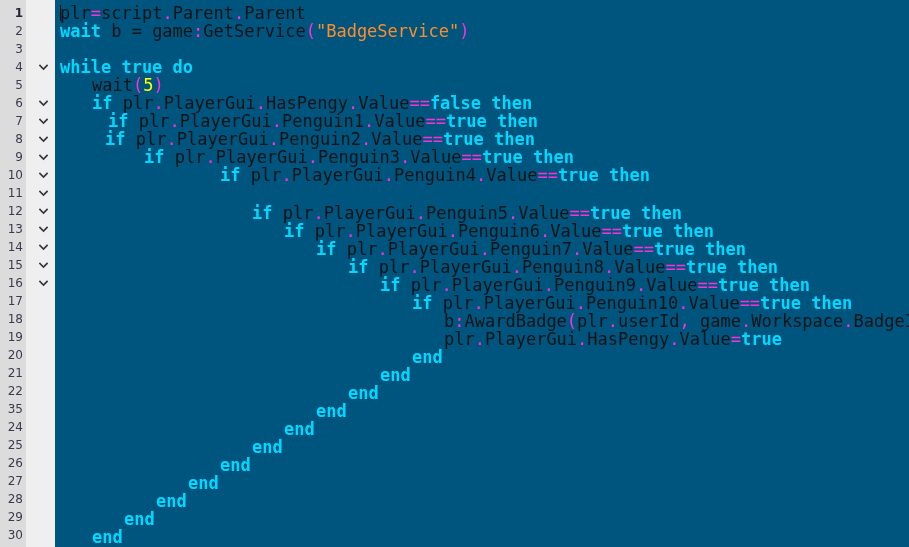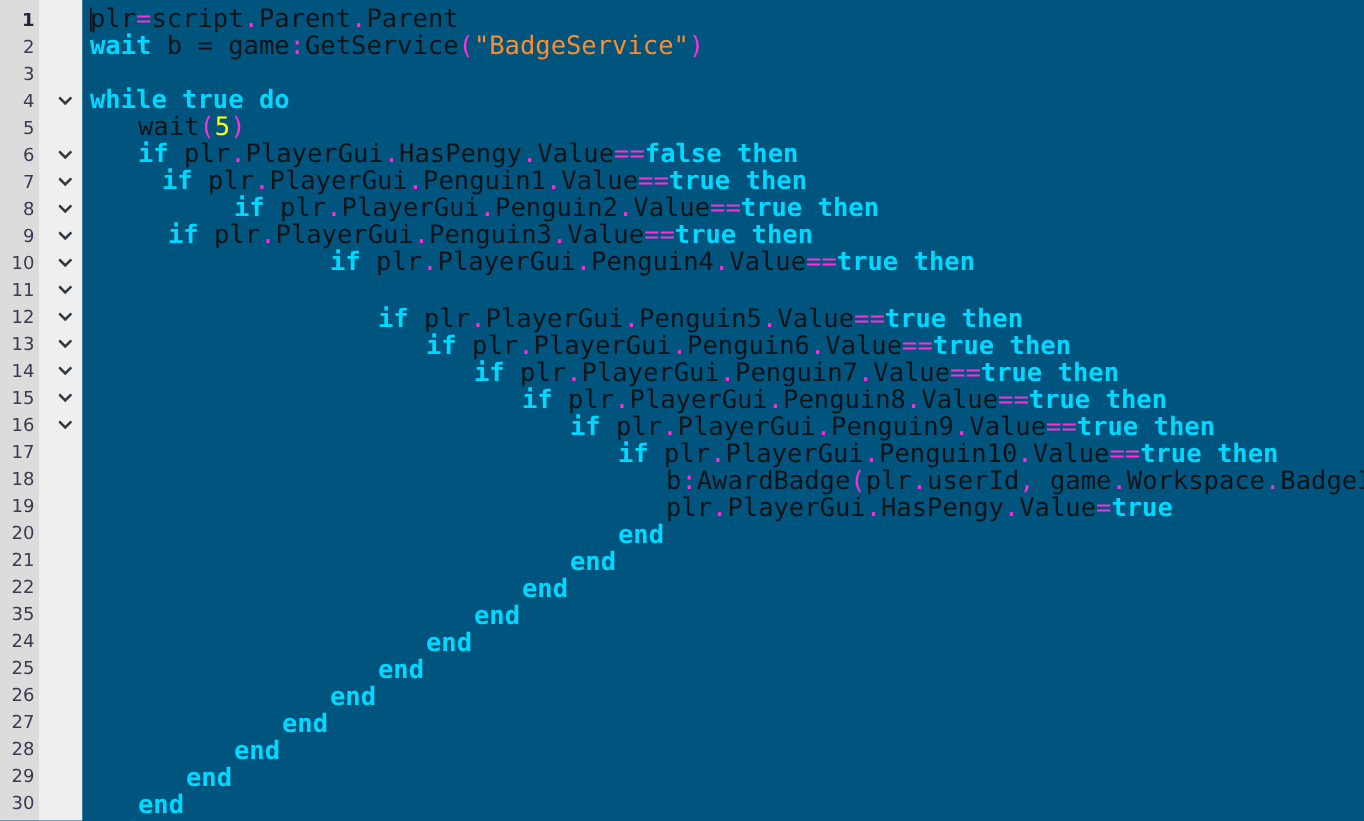--- a/index.html
+++ b/index.html
@@ -237,22 +237,22 @@
 
   <div id="codearea">
     <div id="caret" style="top: 5px; left: 5px;"></div>
   <div class="cl"><span class="tk-plain">plr</span><span class="tk-op">=</span><span class="tk-plain">script</span><span class="tk-op">.</span><span class="tk-plain">Parent</span><span class="tk-op">.</span><span class="tk-plain">Parent</span></div>
       <div class="cl"><span class="tk-kw">wait</span><span class="tk-plain"> b = game</span><span class="tk-op">:</span><span class="tk-plain">GetService</span><span class="tk-op">(</span><span class="tk-str">"BadgeService"</span><span class="tk-op">)</span></div>
       <div class="cl"></div>
       <div class="cl"><span class="tk-kw">while true do</span></div>
       <div class="cl" style="padding-left: 37px;"><span class="tk-plain">wait</span><span class="tk-op">(</span><span class="tk-num">5</span><span class="tk-op">)</span></div>
       <div class="cl" style="padding-left: 37px;"><span class="tk-kw">if</span><span class="tk-plain"> plr</span><span class="tk-op">.</span><span class="tk-plain">PlayerGui</span><span class="tk-op">.</span><span class="tk-plain">HasPengy</span><span class="tk-op">.</span><span class="tk-plain">Value</span><span class="tk-op">==</span><span class="tk-kw">false then</span></div>
       <div class="cl" style="padding-left: 53px;"><span class="tk-kw">if</span><span class="tk-plain"> plr</span><span class="tk-op">.</span><span class="tk-plain">PlayerGui</span><span class="tk-op">.</span><span class="tk-plain">Penguin1</span><span class="tk-op">.</span><span class="tk-plain">Value</span><span class="tk-op">==</span><span class="tk-kw">true then</span></div>
-      <div class="cl" style="padding-left: 101px;"><span class="tk-kw">if</span><span class="tk-plain"> plr</span><span class="tk-op">.</span><span class="tk-plain">PlayerGui</span><span class="tk-op">.</span><span class="tk-plain">Penguin2</span><span class="tk-op">.</span><span class="tk-plain">Value</span><span class="tk-op">==</span><span class="tk-kw">true then</span></div>
-      <div class="cl" style="padding-left: 57px;"><span class="tk-kw">if</span><span class="tk-plain"> plr</span><span class="tk-op">.</span><span class="tk-plain">PlayerGui</span><span class="tk-op">.</span><span class="tk-plain">Penguin3</span><span class="tk-op">.</span><span class="tk-plain">Value</span><span class="tk-op">==</span><span class="tk-kw">true then</span></div>
+      <div class="cl" style="padding-left: 50px;"><span class="tk-kw">if</span><span class="tk-plain"> plr</span><span class="tk-op">.</span><span class="tk-plain">PlayerGui</span><span class="tk-op">.</span><span class="tk-plain">Penguin2</span><span class="tk-op">.</span><span class="tk-plain">Value</span><span class="tk-op">==</span><span class="tk-kw">true then</span></div>
+      <div class="cl" style="padding-left: 89px;"><span class="tk-kw">if</span><span class="tk-plain"> plr</span><span class="tk-op">.</span><span class="tk-plain">PlayerGui</span><span class="tk-op">.</span><span class="tk-plain">Penguin3</span><span class="tk-op">.</span><span class="tk-plain">Value</span><span class="tk-op">==</span><span class="tk-kw">true then</span></div>
       <div class="cl" style="padding-left: 165px;"><span class="tk-kw">if</span><span class="tk-plain"> plr</span><span class="tk-op">.</span><span class="tk-plain">PlayerGui</span><span class="tk-op">.</span><span class="tk-plain">Penguin4</span><span class="tk-op">.</span><span class="tk-plain">Value</span><span class="tk-op">==</span><span class="tk-kw">true then</span></div>
       <div class="cl" style="padding-left: 197px; margin-top: 20px;"><span class="tk-kw">if</span><span class="tk-plain"> plr</span><span class="tk-op">.</span><span class="tk-plain">PlayerGui</span><span class="tk-op">.</span><span class="tk-plain">Penguin5</span><span class="tk-op">.</span><span class="tk-plain">Value</span><span class="tk-op">==</span><span class="tk-kw">true then</span></div>
       <div class="cl" style="padding-left: 229px;"><span class="tk-kw">if</span><span class="tk-plain"> plr</span><span class="tk-op">.</span><span class="tk-plain">PlayerGui</span><span class="tk-op">.</span><span class="tk-plain">Penguin6</span><span class="tk-op">.</span><span class="tk-plain">Value</span><span class="tk-op">==</span><span class="tk-kw">true then</span></div>
       <div class="cl" style="padding-left: 261px;"><span class="tk-kw">if</span><span class="tk-plain"> plr</span><span class="tk-op">.</span><span class="tk-plain">PlayerGui</span><span class="tk-op">.</span><span class="tk-plain">Penguin7</span><span class="tk-op">.</span><span class="tk-plain">Value</span><span class="tk-op">==</span><span class="tk-kw">true then</span></div>
       <div class="cl" style="padding-left: 293px;"><span class="tk-kw">if</span><span class="tk-plain"> plr</span><span class="tk-op">.</span><span class="tk-plain">PlayerGui</span><span class="tk-op">.</span><span class="tk-plain">Penguin8</span><span class="tk-op">.</span><span class="tk-plain">Value</span><span class="tk-op">==</span><span class="tk-kw">true then</span></div>
       <div class="cl" style="padding-left: 325px;"><span class="tk-kw">if</span><span class="tk-plain"> plr</span><span class="tk-op">.</span><span class="tk-plain">PlayerGui</span><span class="tk-op">.</span><span class="tk-plain">Penguin9</span><span class="tk-op">.</span><span class="tk-plain">Value</span><span class="tk-op">==</span><span class="tk-kw">true then</span></div>
       <div class="cl" style="padding-left: 357px;"><span class="tk-kw">if</span><span class="tk-plain"> plr</span><span class="tk-op">.</span><span class="tk-plain">PlayerGui</span><span class="tk-op">.</span><span class="tk-plain">Penguin10</span><span class="tk-op">.</span><span class="tk-plain">Value</span><span class="tk-op">==</span><span class="tk-kw">true then</span></div>
       <div class="cl" style="padding-left: 389px;"><span class="tk-plain">b</span><span class="tk-op">:</span><span class="tk-plain">AwardBadge</span><span class="tk-op">(</span><span class="tk-plain">plr</span><span class="tk-op">.</span><span class="tk-plain">userId</span><span class="tk-op">,</span><span class="tk-plain"> game</span><span class="tk-op">.</span><span class="tk-plain">Workspace</span><span class="tk-op">.</span><span class="tk-plain">BadgeID</span><span class="tk-op">.</span><span class="tk-plain">Value</span><span class="tk-op">)</span></div>
       <div class="cl" style="padding-left: 389px;"><span class="tk-plain">plr</span><span class="tk-op">.</span><span class="tk-plain">PlayerGui</span><span class="tk-op">.</span><span class="tk-plain">HasPengy</span><span class="tk-op">.</span><span class="tk-plain">Value</span><span class="tk-op">=</span><span class="tk-kw">true</span></div>
       <div class="cl" style="padding-left: 357px;"><span class="tk-kw">end</span></div>

